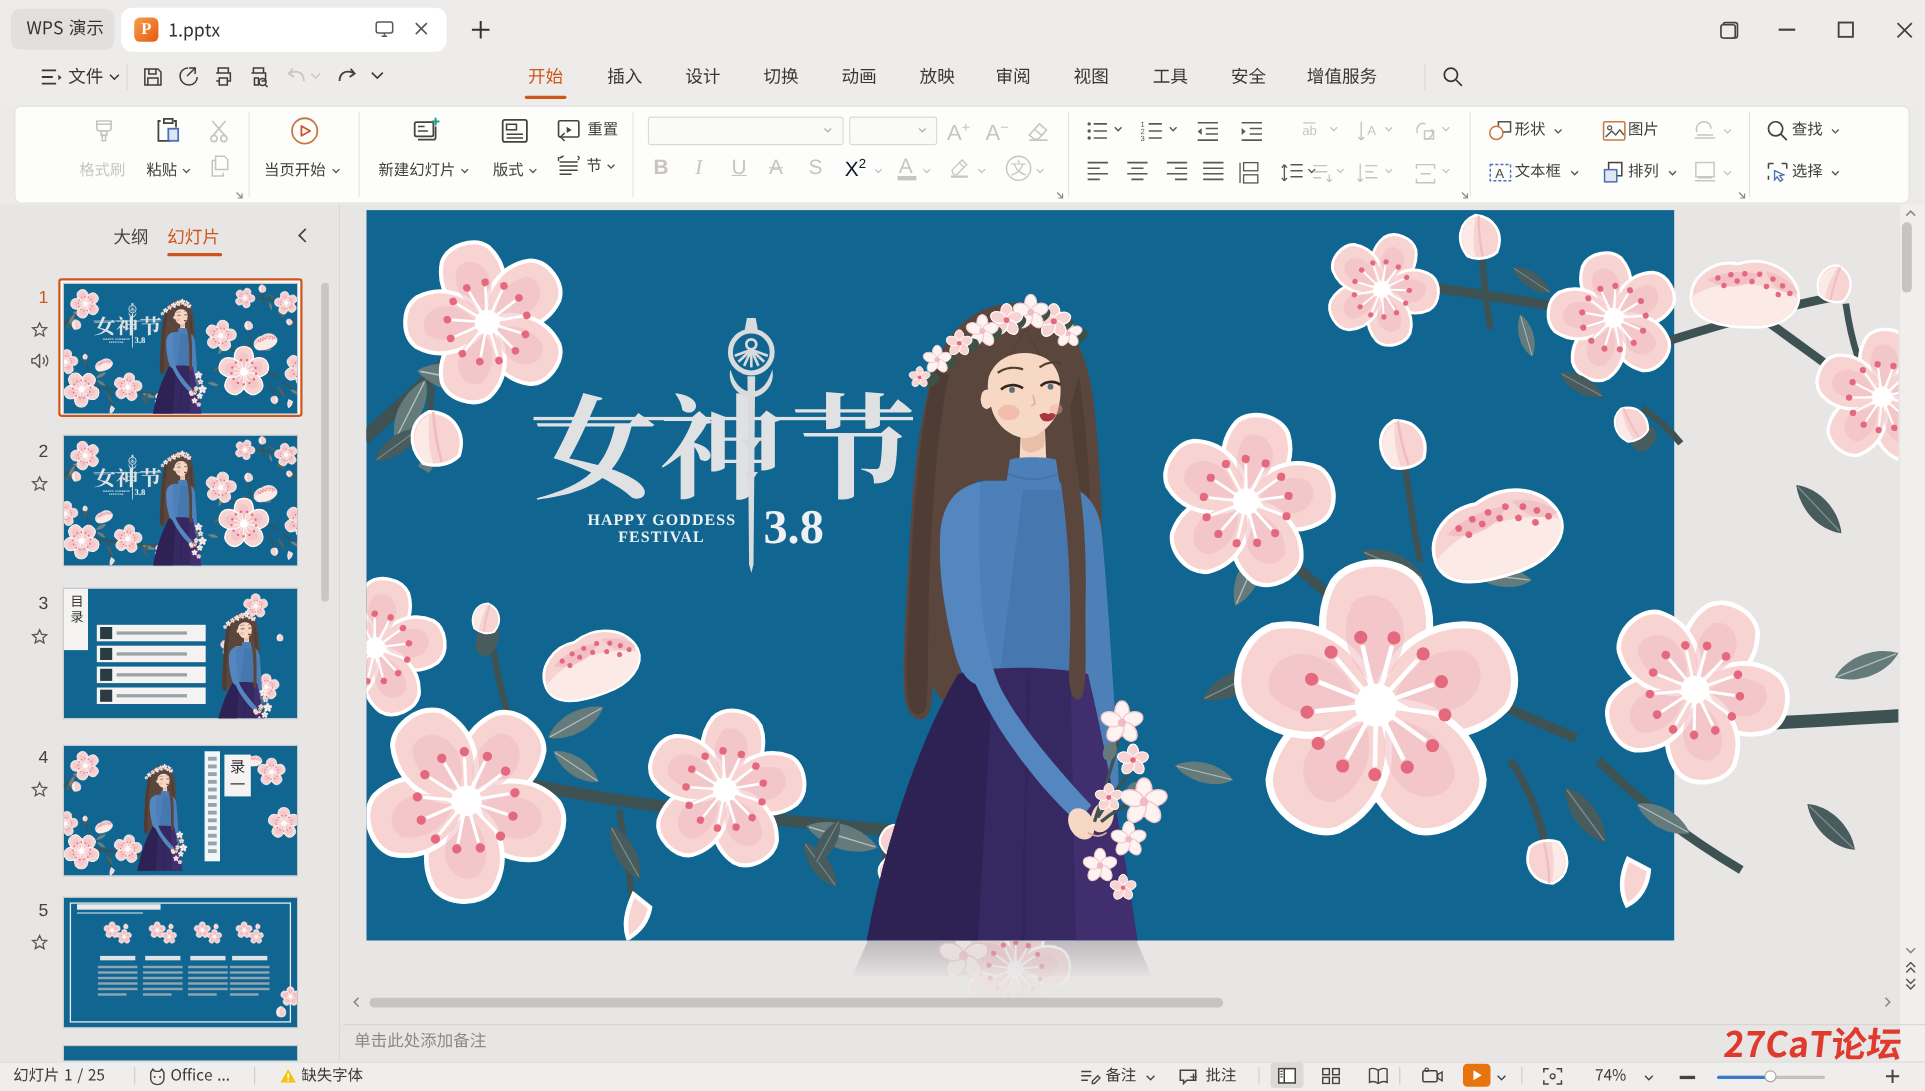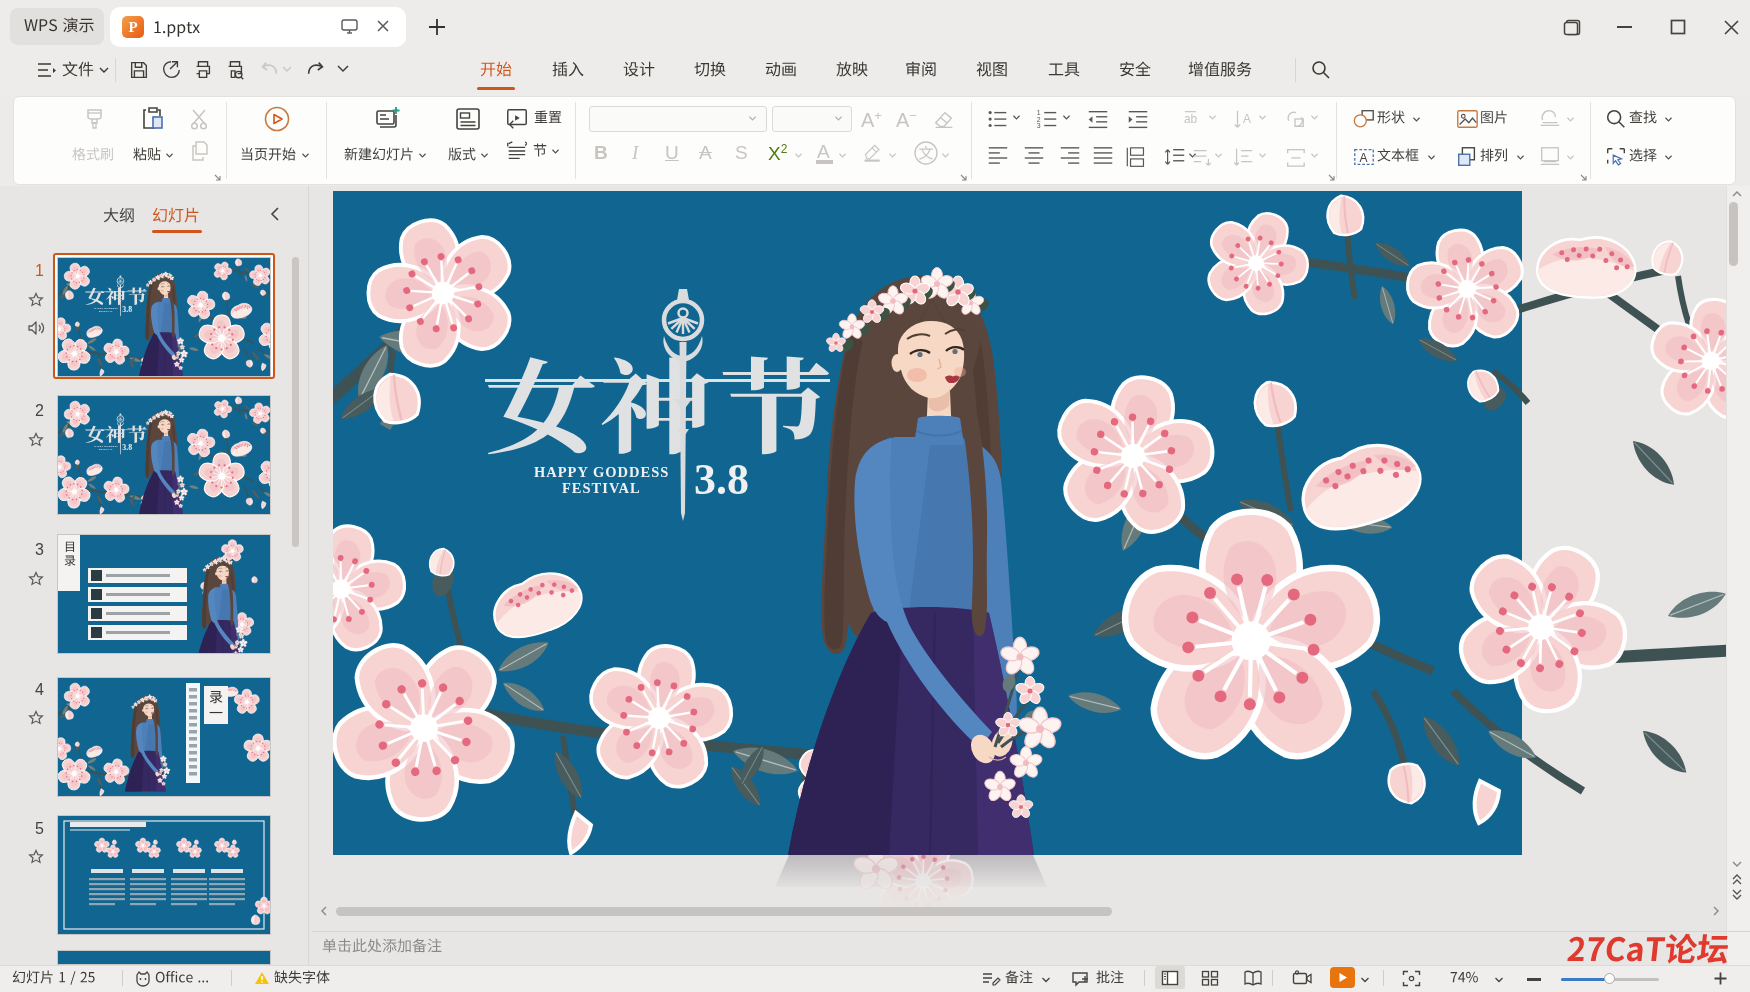--- a/index.html
+++ b/index.html
@@ -294,21 +294,21 @@
 <div class="abs" style="left:896px;top:108px;font-size:20px;color:#c7c4c1;font-family:'Liberation Sans'">A<span style="font-size:13px;vertical-align:7px">−</span></div>
 <svg class="abs" style="left:932px;top:108px" width="24" height="24" viewBox="0 0 26 26">
     <path d="M4 16L14 5l7 6-8 9H9z" fill="none" stroke="#c7c4c1" stroke-width="1.5"></path>
     <path d="M9.5 10.5l7 6M4 21h18" stroke="#c7c4c1" stroke-width="1.5"></path>
   </svg>
 <div class="abs" style="left:594px;top:142px;width:24px;font-size:19px;font-weight:bold;color:#c7c4c1">B</div>
 <div class="abs" style="left:632px;top:142px;width:24px;font-size:19px;font-style:italic;color:#c7c4c1;font-family:'Liberation Serif'">I</div>
 <div class="abs" style="left:665px;top:142px;width:24px;font-size:19px;text-decoration:underline;color:#c7c4c1">U</div>
 <div class="abs" style="left:699px;top:142px;width:24px;font-size:19px;text-decoration:line-through;color:#c7c4c1">A</div>
 <div class="abs" style="left:735px;top:142px;width:24px;font-size:19px;color:#c7c4c1">S</div>
-<div class="abs" style="left:768px;top:142px;font-size:19px;color:#4d7c0f">X<span style="font-size:12px;vertical-align:7px">2</span></div>
+<div class="abs" style="left:768px;top:142px;font-size:19px;color:#0f172a">X<span style="font-size:12px;vertical-align:7px">2</span></div>
 <svg class="abs" style="left:794px;top:152px" width="9" height="7" viewBox="0 0 10 8">
     <path d="M1.5 2l3.5 3.5L8.5 2" stroke="#c7c4c1" stroke-width="1.4" fill="none"></path>
   </svg>
 <div class="abs" style="left:817px;top:141px;font-size:19px;color:#c7c4c1">A</div>
 <div class="abs" style="left:816px;top:160px;width:17px;height:4px;background:#c7c4c1"></div>
 <svg class="abs" style="left:838px;top:152px" width="9" height="7" viewBox="0 0 10 8">
     <path d="M1.5 2l3.5 3.5L8.5 2" stroke="#c7c4c1" stroke-width="1.4" fill="none"></path>
   </svg>
 <svg class="abs" style="left:862px;top:142px" width="22" height="22" viewBox="0 0 26 26">
     <path d="M4 15L15 4l5 5-11 11H6z" fill="none" stroke="#c7c4c1" stroke-width="1.4"></path>

